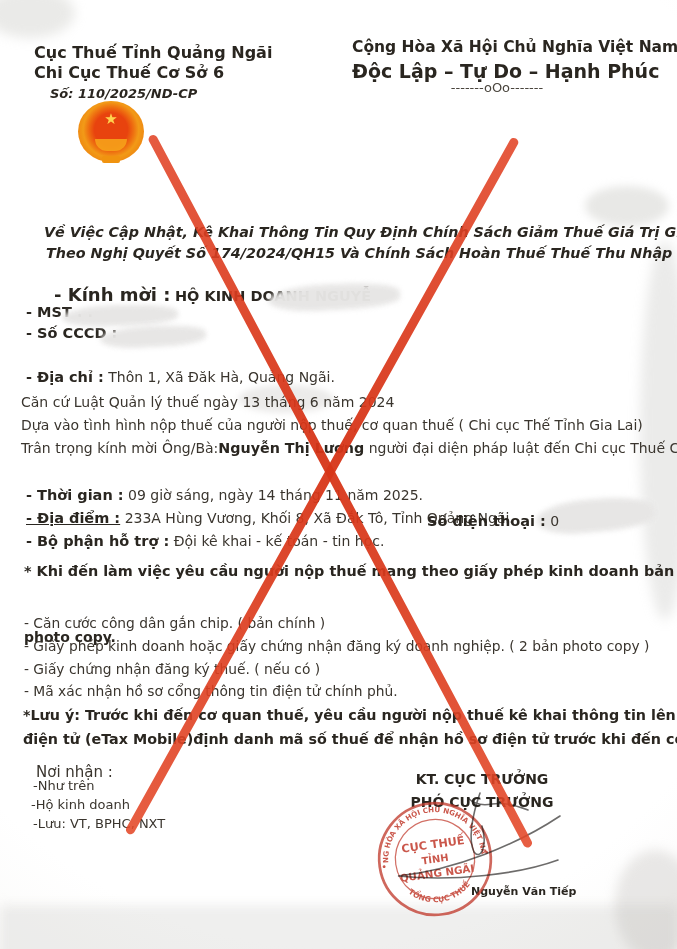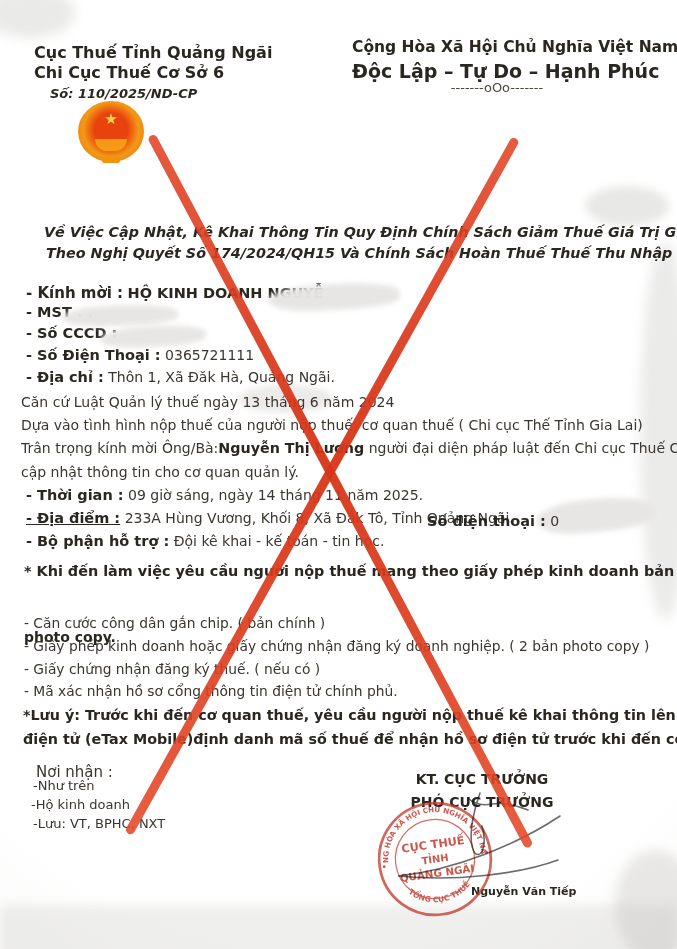--- a/index.html
+++ b/index.html
@@ -58,45 +58,40 @@
   </div>
 
   <div class="line b ctr" style="left:352px;top:39px;width:300px;font-size:15.5px;">Cộng Hòa Xã Hội Chủ Nghĩa Việt Nam</div>
   <div class="line b ctr" style="left:352px;top:61px;width:300px;font-size:19px;">Độc Lập – Tự Do – Hạnh Phúc</div>
   <div class="line ctr" style="left:352px;top:81px;width:290px;font-size:13px;color:#4a453d;text-align:center;">-------oOo-------</div>
 
   <div class="line b it" style="left:44px;top:224px;font-size:14.3px;">Về Việc Cập Nhật, Kê Khai Thông Tin Quy Định Chính Sách Giảm Thuế Giá Trị Gia Tăng</div>
   <div class="line b it" style="left:46px;top:245px;font-size:14.3px;">Theo Nghị Quyết Số 174/2024/QH15 Và Chính Sách Hoàn Thuế Thuế Thu Nhập Cá Nhân</div>
 
   <div class="line" style="left:26px;top:285px;">
-    <span class="b" style="font-size:15px;">- Kính mời :</span>
+    <span class="b" style="font-size:18px;margin-left:28px;">- Kính mời :</span>
     <span class="b" style="font-size:14.5px;">HỘ KINH DOANH NGUYỄ</span>
   </div>
   <div class="line b" style="left:26px;top:304px;font-size:14.5px;">- MST . .</div>
   <div class="line b" style="left:26px;top:325px;font-size:14.5px;">- Số CCCD :</div>
-  <div class="line" style="left:26px;top:347px;">
-    <span class="b" style="font-size:14.5px;">- Số Điện Thoại :</span>
-    <span>0365721111</span>
-  </div>
   <div class="line" style="left:26px;top:369px;">
     <span class="b" style="font-size:14.5px;">- Địa chỉ :</span>
     <span>Thôn 1, Xã Đăk Hà, Quảng Ngãi.</span>
   </div>
 
   <div class="blob" style="left:268px;top:284px;width:132px;height:26px;transform:rotate(-3deg);"></div>
   <div class="blob" style="left:62px;top:305px;width:116px;height:21px;transform:rotate(-2deg);"></div>
   <div class="blob" style="left:100px;top:326px;width:106px;height:21px;transform:rotate(-3deg);"></div>
   <div class="blob" style="left:536px;top:499px;width:118px;height:33px;transform:rotate(-5deg);"></div>
 
   <div class="line" style="left:21px;top:394px;">Căn cứ Luật Quản lý thuế ngày 13 tháng 6 năm 2024</div>
   <div class="line" style="left:21px;top:417px;">Dựa vào tình hình nộp thuế của người nộp thuế, cơ quan thuế ( Chi cục Thế Tỉnh Gia Lai)</div>
   <div class="line" style="left:21px;top:440px;">
     <span>Trân trọng kính mời Ông/Bà:</span><span class="b" style="font-size:14.3px;">Nguyễn Thị Lương</span><span> người đại diện pháp luật đến Chi cục Thuế Cơ Sở 9 để</span>
   </div>
-  <div class="line" style="left:21px;top:464px;">cập nhật thông tin cho cơ quan quản lý.</div>
 
   <div class="line" style="left:26px;top:487px;">
     <span class="b" style="font-size:14.5px;">- Thời gian :</span>
     <span>09 giờ sáng, ngày 14 tháng 11 năm 2025.</span>
   </div>
   <div class="line" style="left:26px;top:510px;">
     <span class="b" style="font-size:14.5px;text-decoration:underline;">- Địa điểm :</span>
     <span>233A Hùng Vương, Khối 8, Xã Đắk Tô, Tỉnh Quảng Ngãi.</span>
   </div>
   <div class="line" style="left:427px;top:513px;">

